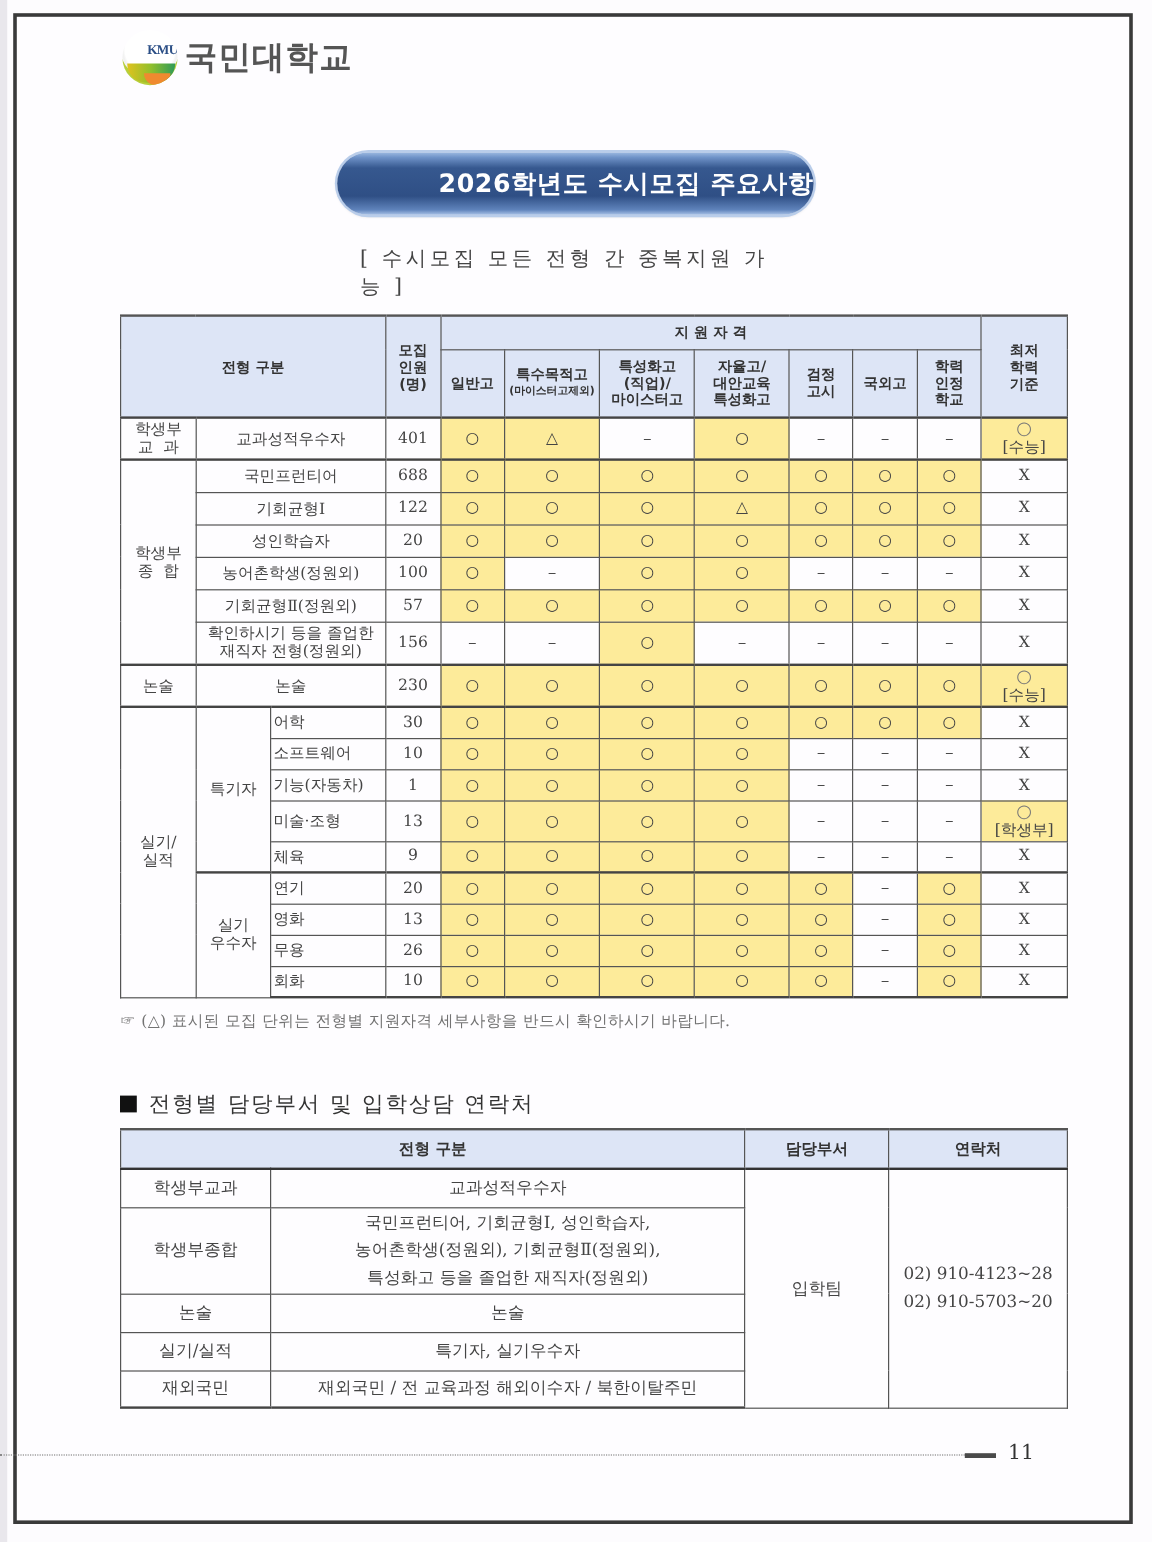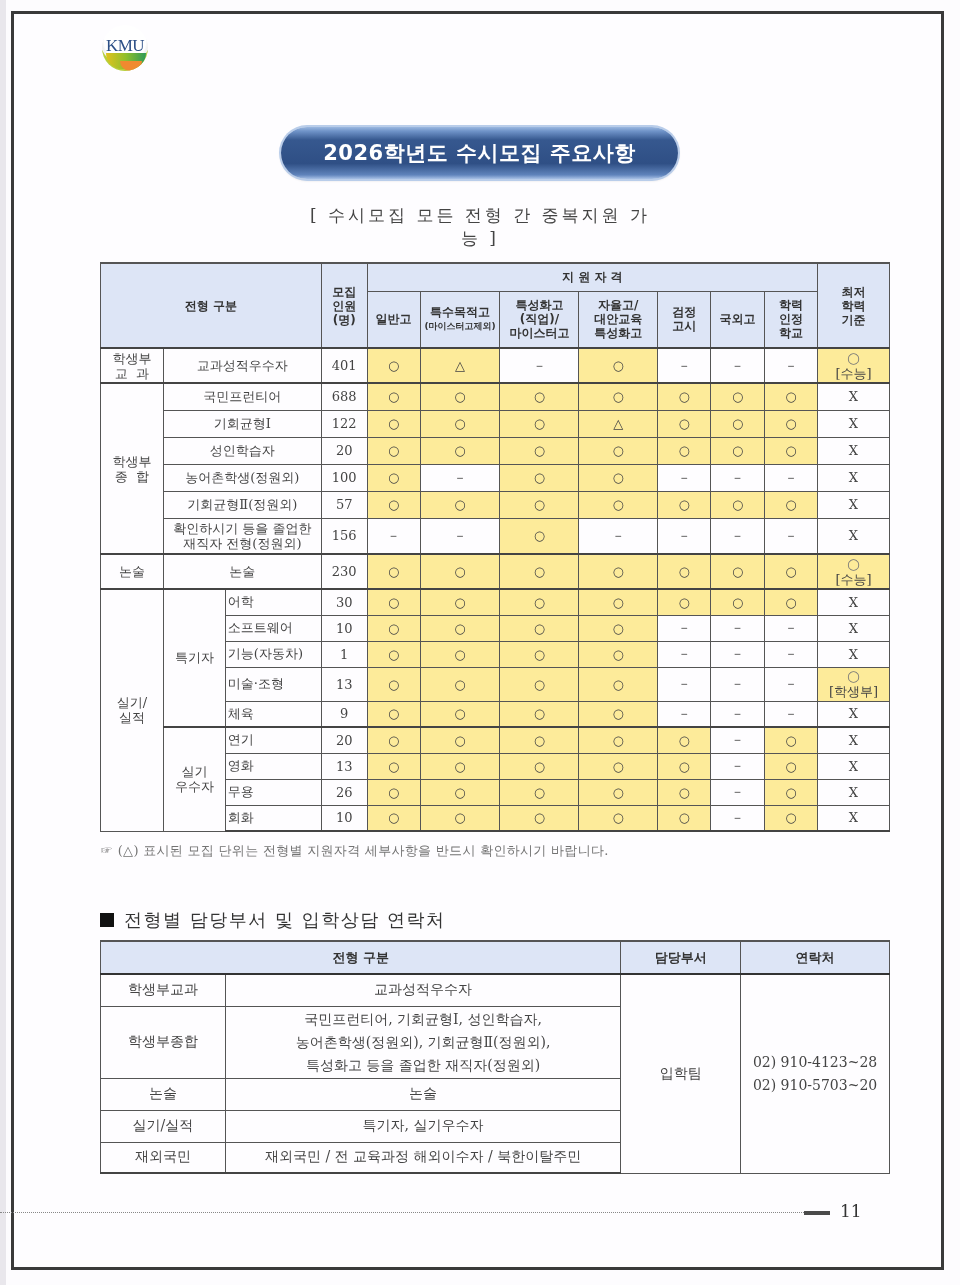--- a/index.html
+++ b/index.html
@@ -16,38 +16,38 @@
   }
   .logo { position:absolute; left:102px; top:25px; display:flex; align-items:center; }
   .logo-emblem {
     width:46px; height:46px; border-radius:50%; position:relative; overflow:hidden;
     background: radial-gradient(circle at 50% 35%, #ffffff 55%, #f2f2f2 60%);
     box-shadow: inset 0 -8px 0 -2px #b7cf3a;
   }
   .logo-emblem .swoosh1 { position:absolute; left:4px; bottom:2px; width:40px; height:16px; border-radius:0 0 30px 30px; background:linear-gradient(90deg,#e0c21d,#8fbf2d 50%,#2f9a57); }
   .logo-emblem .swoosh2 { position:absolute; left:18px; bottom:0px; width:22px; height:10px; border-radius:0 0 20px 20px; background:#ef8a2f; }
   .logo-emblem .kmu {
-    position:absolute; left:0; top:11px; width:100%; text-align:center;
-    font-family:"Liberation Serif", serif; font-weight:normal; font-size:17px; color:#2c4f86; letter-spacing:-0.5px;
+    position:absolute; left:0; top:11px; width:100%; text-align:right;
+    font-family:"Liberation Serif", serif; font-weight:bold; font-size:11px; color:#2c4f86; letter-spacing:-0.5px;
   }
   .logo-text {
     margin-left:6px; font-family:"DejaVu Sans", sans-serif; font-weight:bold;
     font-size:27px; color:#555; letter-spacing:1px;
   }
   .title-pill {
     position:absolute; left:281px; top:127px; width:397px; height:52px; border-radius:27px;
     background: linear-gradient(180deg,#9bb8e0 0%,#6f93c8 8%,#36588f 25%,#2f4f85 70%,#5f83bb 92%,#a8c1e6 100%);
     box-shadow:0 0 0 2px #b9cdea, 0 1px 3px rgba(0,0,0,0.25);
-    display:flex; align-items:center; justify-content:center;
+    display:flex; align-items:center; justify-content:flex-end;
   }
   .title-pill span {
     font-family:"DejaVu Sans", sans-serif; font-weight:bold; color:#fff; font-size:21px; letter-spacing:0.5px;
   }
   .subtitle {
-    position:absolute; left:300px; top:204px; width:360px; text-align:center; font-size:17px; color:#444; letter-spacing:3px;
+    position:absolute; left:300px; top:204px; width:360px; text-align:left; font-size:17px; color:#444; letter-spacing:3px;
   }
   
   table { border-collapse:collapse; position:absolute; }
   .main-table { left:100px; top:262px; width:790px; font-size:13px; }
   .main-table td, .main-table th { border:1px solid #555; text-align:center; vertical-align:middle; padding:0; }
   .main-table tr:first-child th { border-top:2px solid #555; }
   .main-table th {
     background:#dde5f6; font-family:"DejaVu Sans", sans-serif; font-weight:bold; font-size:12px; color:#333; line-height:14px;
   }
   .main-table th small { font-size:9px; display:block; }
@@ -88,20 +88,21 @@
 
 <div class="left-strip"></div>
 <div class="page-frame"></div>
 
 <div class="logo">
   <div class="logo-emblem">
     <div class="swoosh1"></div>
       <div class="swoosh2"></div>
     <div class="kmu">KMU</div>
   </div>
+  <div class="logo-text">국민대학교</div>
 </div>
 
 <div class="title-pill">
   <span>2026학년도 수시모집 주요사항</span>
 </div>
 <div class="subtitle">[ 수시모집 모든 전형 간 중복지원 가능 ]</div>
 
 <table class="main-table">
   <colgroup>
     <col style="width:63px">

